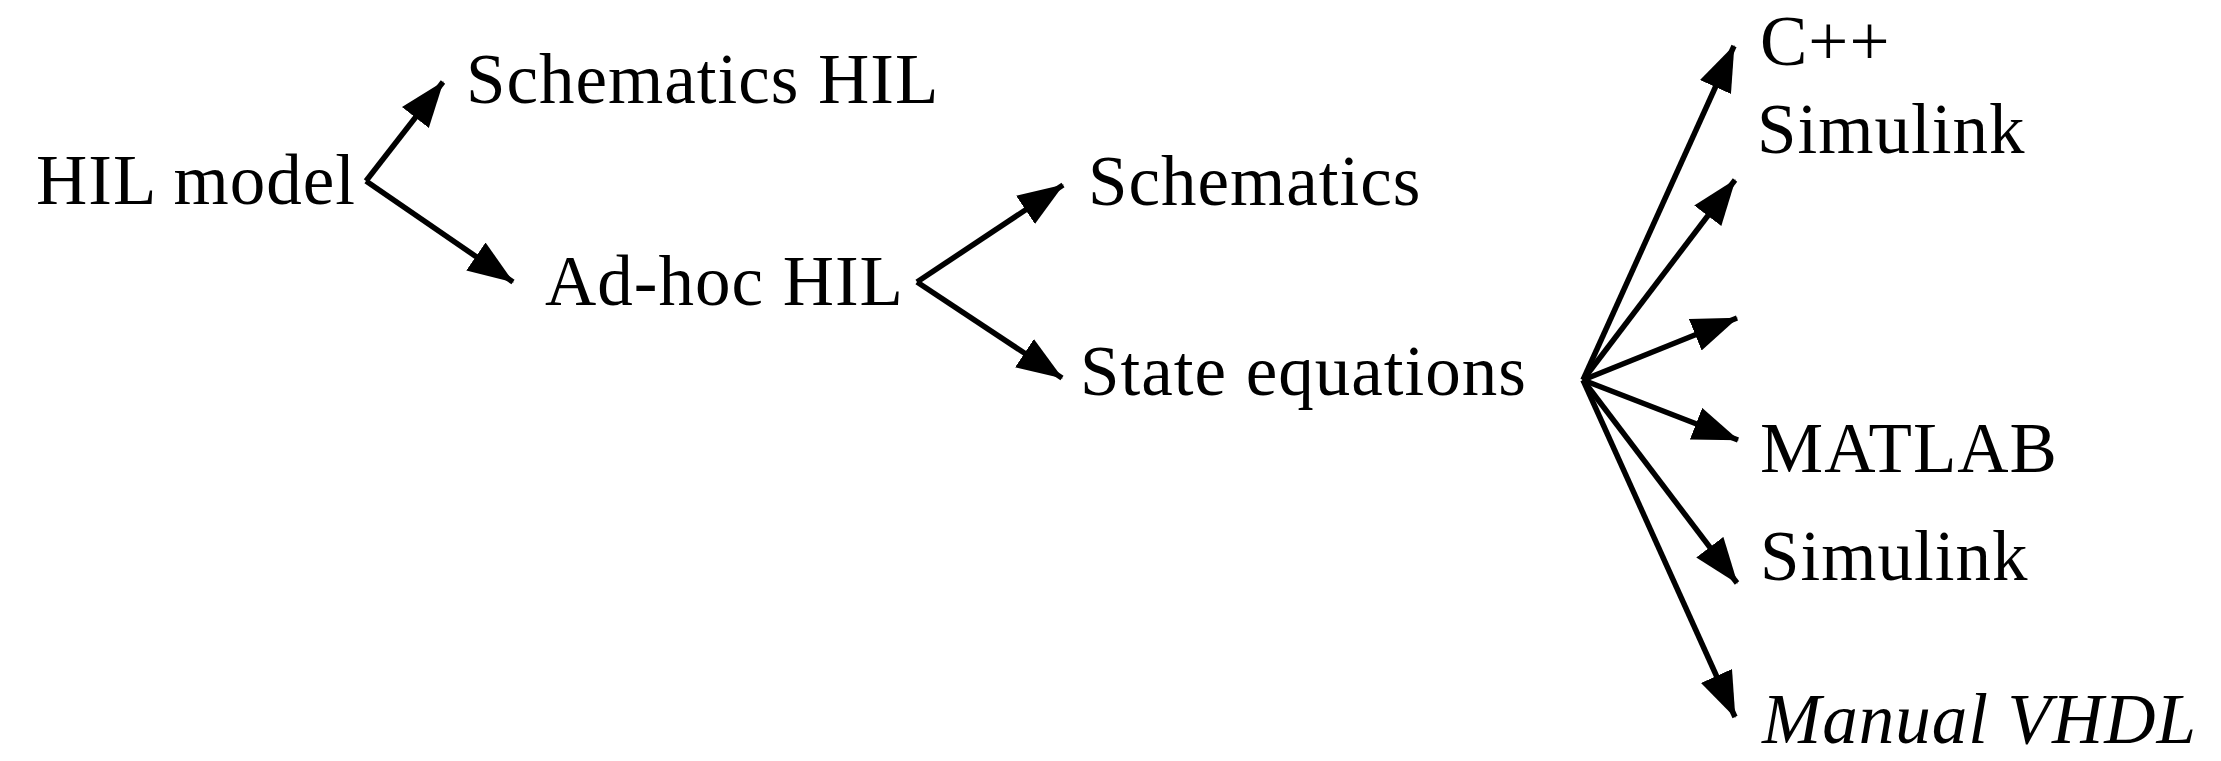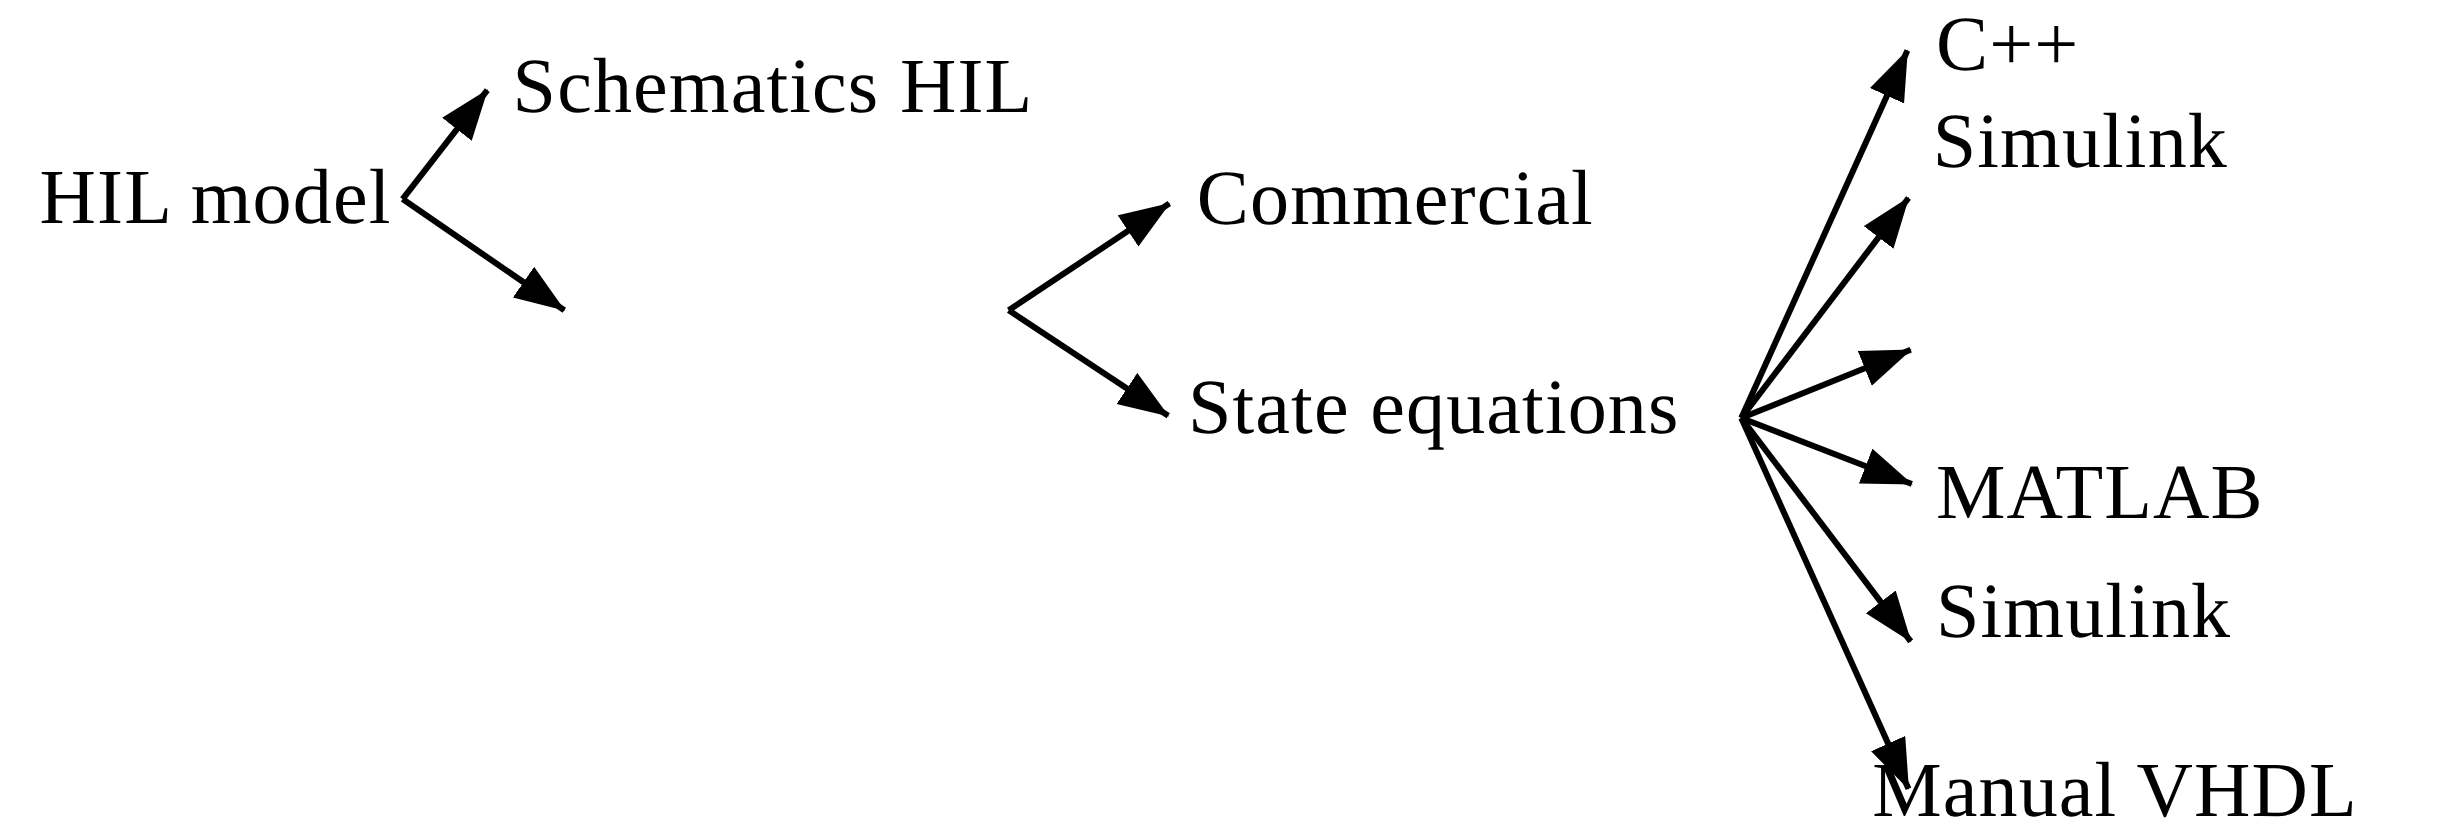--- a/index.html
+++ b/index.html
@@ -61,31 +61,32 @@
     <line x1="1583" y1="380" x2="1737" y2="318" stroke="#000" stroke-width="5.5" marker-end="url(#ah)"></line>
     <line x1="1583" y1="380" x2="1738" y2="440" stroke="#000" stroke-width="5.5" marker-end="url(#ah)"></line>
     <line x1="1583" y1="380" x2="1737" y2="583" stroke="#000" stroke-width="5.5" marker-end="url(#ah)"></line>
     <line x1="1583" y1="380" x2="1735" y2="717" stroke="#000" stroke-width="5.5" marker-end="url(#ah)"></line>
   </svg>
 
   <div class="node-label" style="left:12px;   top:145px;margin-left:24px;">HIL model</div>
 
   <div class="node-label" style="left:466px;  top:44px;">Schematics HIL</div>
 
+  <div class="node-label" style="left:545px;  top:246px;">Ad-hoc HIL</div>
 
-  <div class="node-label" style="left:1088px; top:146px;">Commercial</div>
+  <div class="node-label" style="left:1088px; top:146px;">Schematics</div>
 
   <div class="node-label" style="left:1080px; top:336px;">State equations</div>
 
   <div class="node-label" style="left:1760px; top:6px;">C++</div>
 
   <div class="node-label two-line" style="left:1757px; top:88px;">
     <span class="tline">Simulink</span>
   </div>
 
 
   <div class="node-label" style="left:1760px; top:413px;">MATLAB</div>
 
   <div class="node-label" style="left:1760px; top:521px;">Simulink</div>
 
-  <div class="node-label" style="left:1702px; top:684px;">Manual VHDL</div>
+  <div class="node-label" style="left:1762px; top:684px;font-style:italic;">Manual VHDL</div>
 
 </div>
 
 </body></html>

